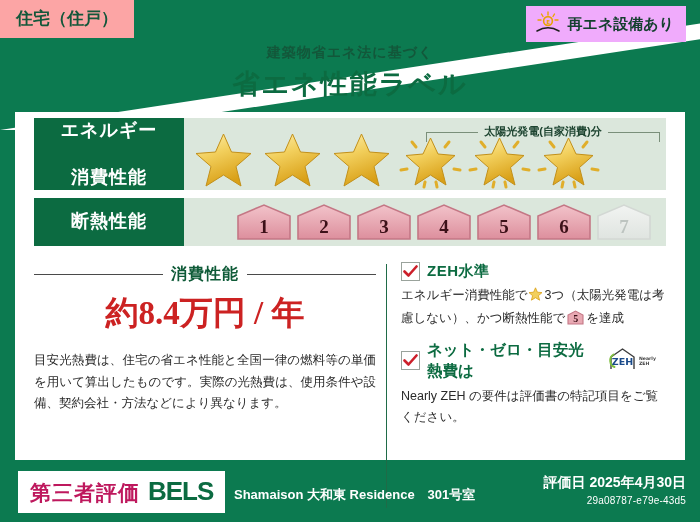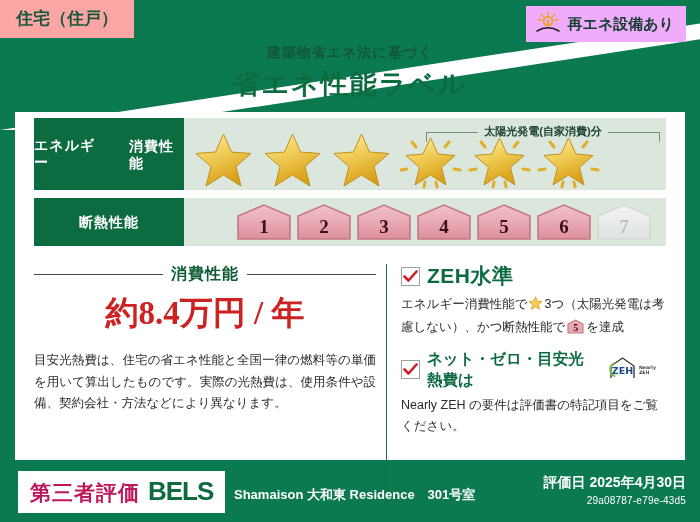--- a/index.html
+++ b/index.html
@@ -85,23 +85,23 @@
     background: #dbe7dc;
     height: 72px;
     margin-bottom: 8px;
     position: relative;
   }
   .perf-row.insul { height: 48px; }
   .row-label {
     background: #0c6b41;
     color: #ffffff;
     width: 150px;
-    display: flex; flex-direction: row;
+    display: flex; flex-direction: column;
     align-items: center; justify-content: center;
-    font-size: 14px; font-weight: bold; line-height: 1.18;
+    font-size: 18px; font-weight: bold; line-height: 1.18;
     letter-spacing: 1px;
     flex: 0 0 150px;
     gap: 25px;
   }
   .row-label .l2 { margin-top: 1px; }
 
   .row-body {
     flex: 1; position: relative;
     display: flex; align-items: center;
   }
@@ -193,21 +193,21 @@
     display: flex; align-items: center; gap: 7px;
   }
   .cbox {
     width: 19px; height: 19px;
     border: 1px solid #9aa39c;
     background: #ffffff;
     display: flex; align-items: center; justify-content: center;
     flex: 0 0 19px;
   }
   .check-title {
-    font-size: 21px; font-weight: bold; color: #0c6b41;
+    font-size: 15px; font-weight: bold; color: #0c6b41;
     letter-spacing: 0.5px;
   }
   .check-title.small { font-size: 15.5px; letter-spacing: 0px; }
   .check-body {
     font-size: 12.5px; line-height: 1.70; color: #2a2a2a;
     margin-top: 4px;
   }
   .inline-star { vertical-align: -2px; margin: 0 1px; }
   .inline-badge {
     display: inline-block;

